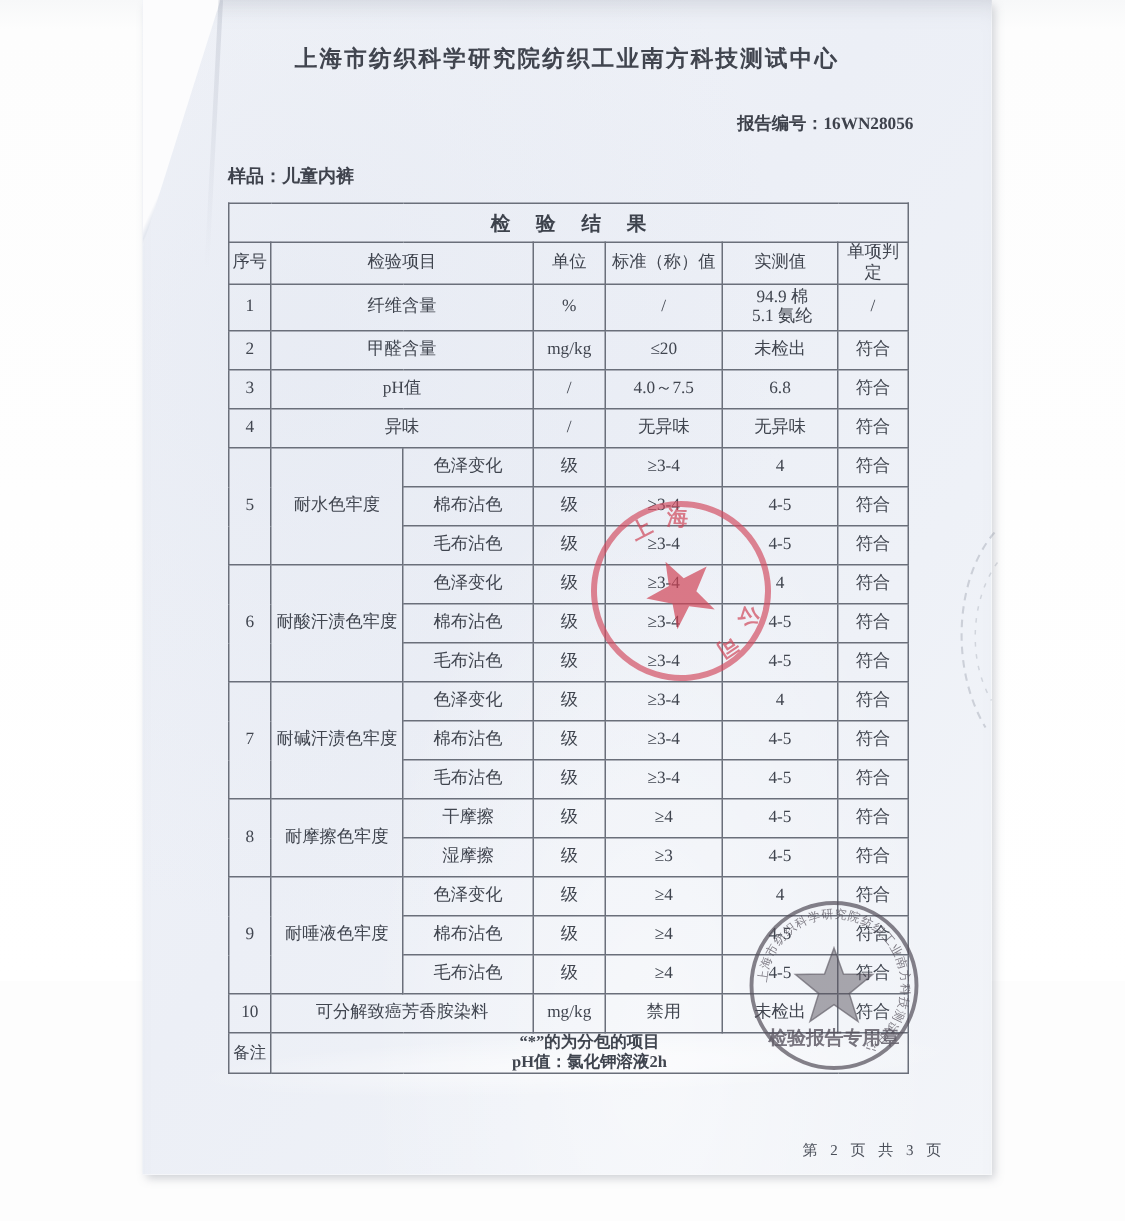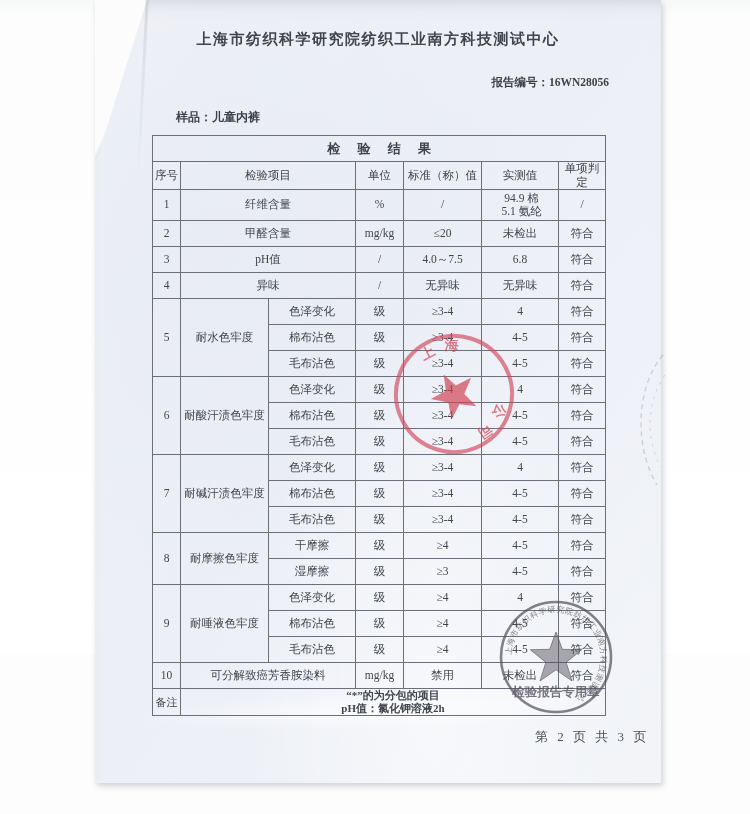--- a/index.html
+++ b/index.html
@@ -37,21 +37,21 @@
   .report-title{
     position:absolute;left:0;top:60px;width:100%;
     text-align:center;font-size:21px;font-weight:bold;color:#3e424c;letter-spacing:9px;text-indent:9px;
   }
   .report-no{
     position:absolute;right:52px;top:75px;
     font-size:11.5px;font-weight:bold;color:#3e424c;
   }
   .sample-line{
     position:absolute;left:57px;top:109px;
-    font-size:12px;font-weight:bold;color:#3e424c;margin-left:24px;
+    font-size:12px;font-weight:bold;color:#3e424c;
   }
   
   .tbl-wrap{position:absolute;left:57px;top:135px;width:453px;}
   table.results{
     border-collapse:collapse;table-layout:fixed;width:453px;
     font-size:11.5px;color:#40454f;
   }
   table.results td{
     border:1px solid #6a6f7a;text-align:center;vertical-align:middle;
     padding:0 2px;height:25px;line-height:1.18;overflow:hidden;
@@ -62,22 +62,22 @@
   td.col-no{font-family:"Liberation Serif","DejaVu Serif",serif;}
   td.col-meas{white-space:pre-line;font-family:Liberation Serif, serif;}
   tr.tall td.col-meas{text-align:center;padding-left:5px;}
   td.remark-label{font-size:11px;height:32px;}
   td.remark-text{
     text-align:left;white-space:pre-line;font-size:11px;font-weight:bold;
     padding:2px 6px;line-height:1.35;height:32px;
   }
   
   .page-footer{
-    position:absolute;left:440px;top:728px;
-    font-size:13px;color:#4a4f59;letter-spacing:3px;
+    position:absolute;left:440px;top:760px;
+    font-size:10px;color:#4a4f59;letter-spacing:3px;
   }
   
   .stamp{position:absolute;pointer-events:none;}
   .stamp-red{left:293px;top:328px;width:132px;height:132px;opacity:.85;}
   .stamp-dark{left:400px;top:596px;width:122px;height:122px;opacity:.88;}
   .ghost-mark{left:532px;top:345px;width:40px;height:150px;opacity:.35;}
 </style>
 </head>
 <body>
 

